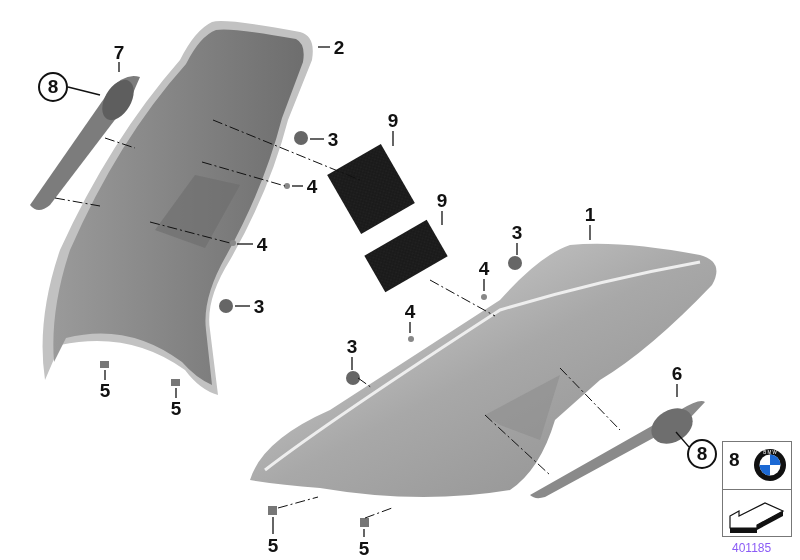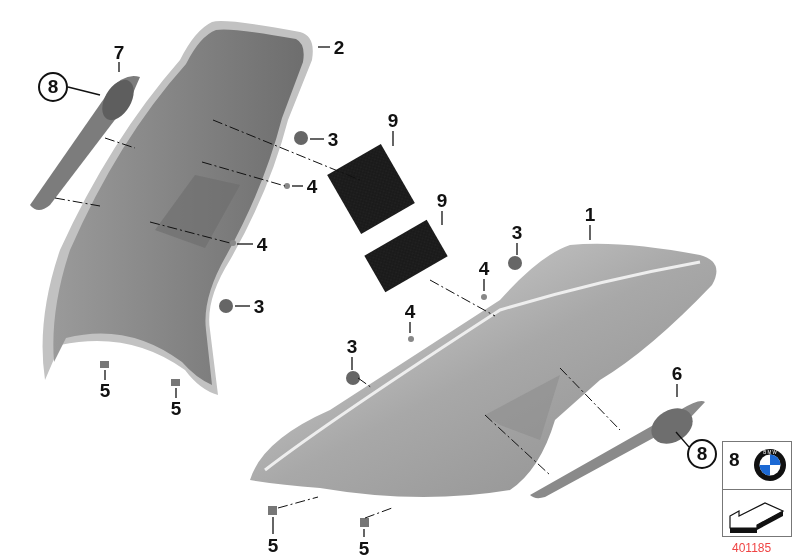--- a/index.html
+++ b/index.html
@@ -4,21 +4,21 @@
 <style>
   html, body { margin:0; padding:0; background:#ffffff; }
   body { width:800px; height:560px; position:relative; overflow:hidden; font-family:"Liberation Sans", sans-serif; }
   svg.diagram { position:absolute; left:0; top:0; width:800px; height:560px; }
   .callout { position:absolute; font-weight:bold; font-size:19px; color:#111; line-height:1; transform:translate(-50%,-50%); }
   .circle-callout { position:absolute; width:30px; height:30px; border:2px solid #111; border-radius:50%; box-sizing:border-box; display:flex; align-items:center; justify-content:center; font-weight:bold; font-size:19px; color:#111; background:#fff; transform:translate(-50%,-50%); }
   .legend-box { position:absolute; left:722px; top:441px; width:70px; height:96px; border:1px solid #777; box-sizing:border-box; background:#fff; }
   .legend-top { position:absolute; left:0; top:0; width:68px; height:47px; border-bottom:1px solid #777; }
   .legend-num { position:absolute; left:6px; top:7px; font-weight:bold; font-size:19px; color:#111; }
   .legend-bottom { position:absolute; left:0; top:48px; width:68px; height:46px; }
-  .diagram-id { position:absolute; left:732px; top:541px; font-size:12px; color:#ef4444; }
+  .diagram-id { position:absolute; left:732px; top:541px; font-size:12px; color:#8b5cf6; }
 </style>
 </head>
 <body>
 
 <svg class="diagram" viewBox="0 0 800 560" xmlns="http://www.w3.org/2000/svg">
   <defs>
     <linearGradient id="outerGrad" x1="0" y1="0" x2="1" y2="1">
       <stop offset="0" stop-color="#dcdcdc"></stop>
       <stop offset="0.5" stop-color="#a8a8a8"></stop>
       <stop offset="1" stop-color="#8e8e8e"></stop>

